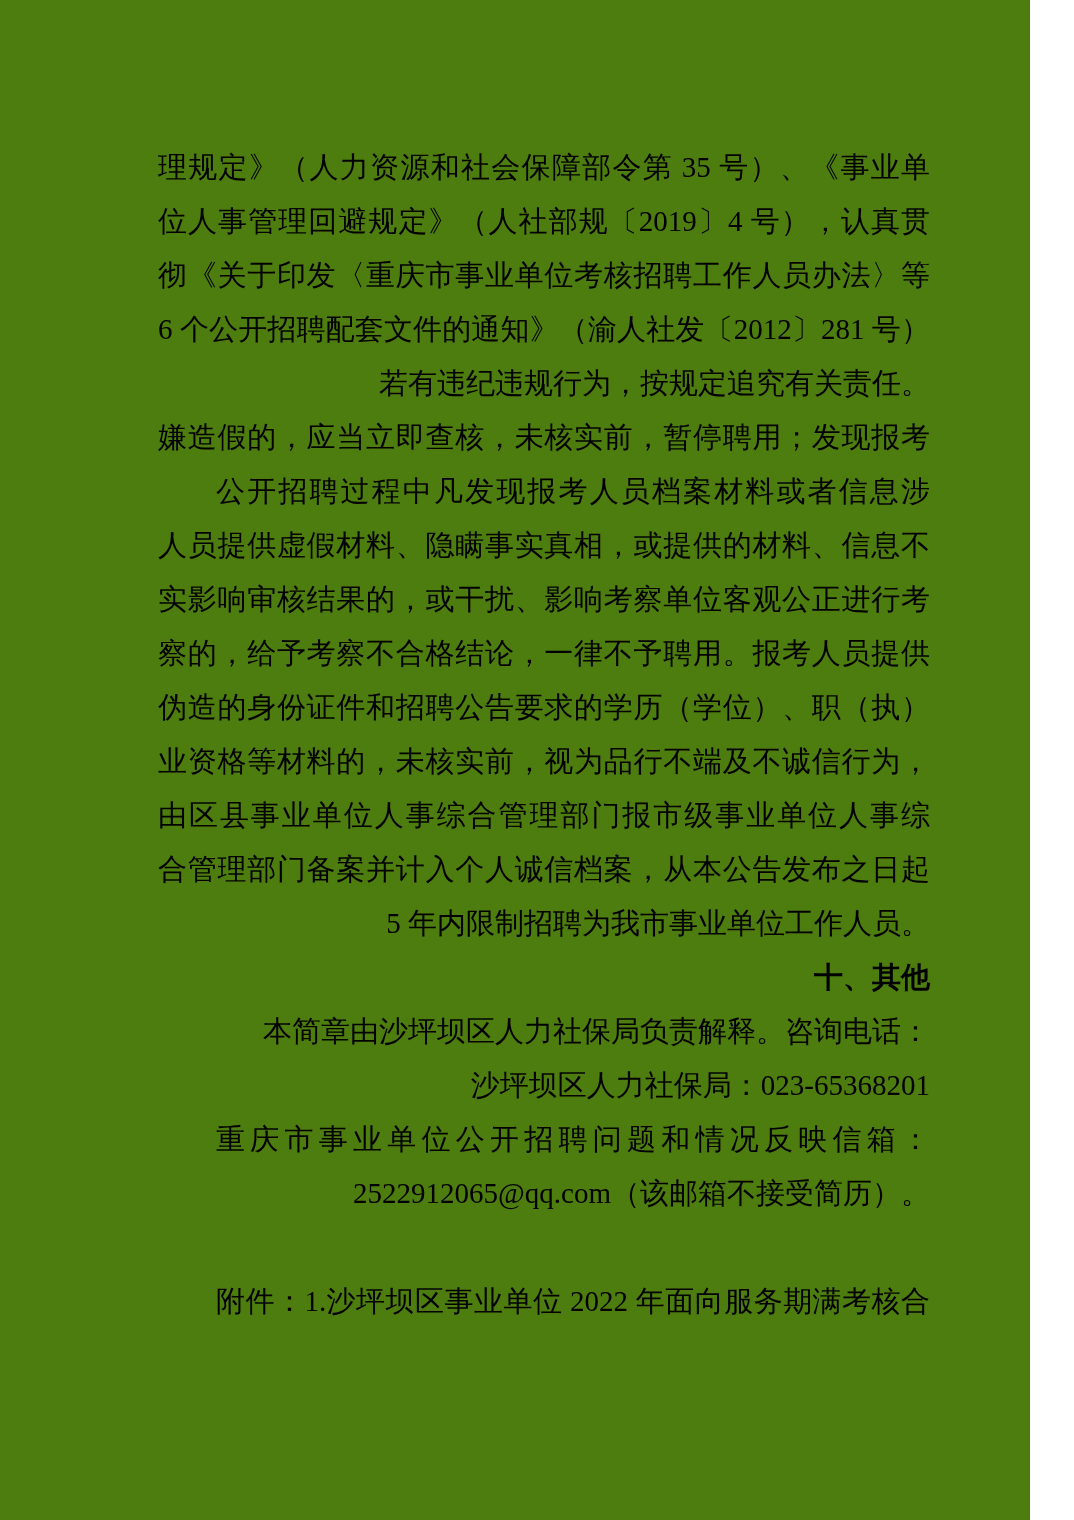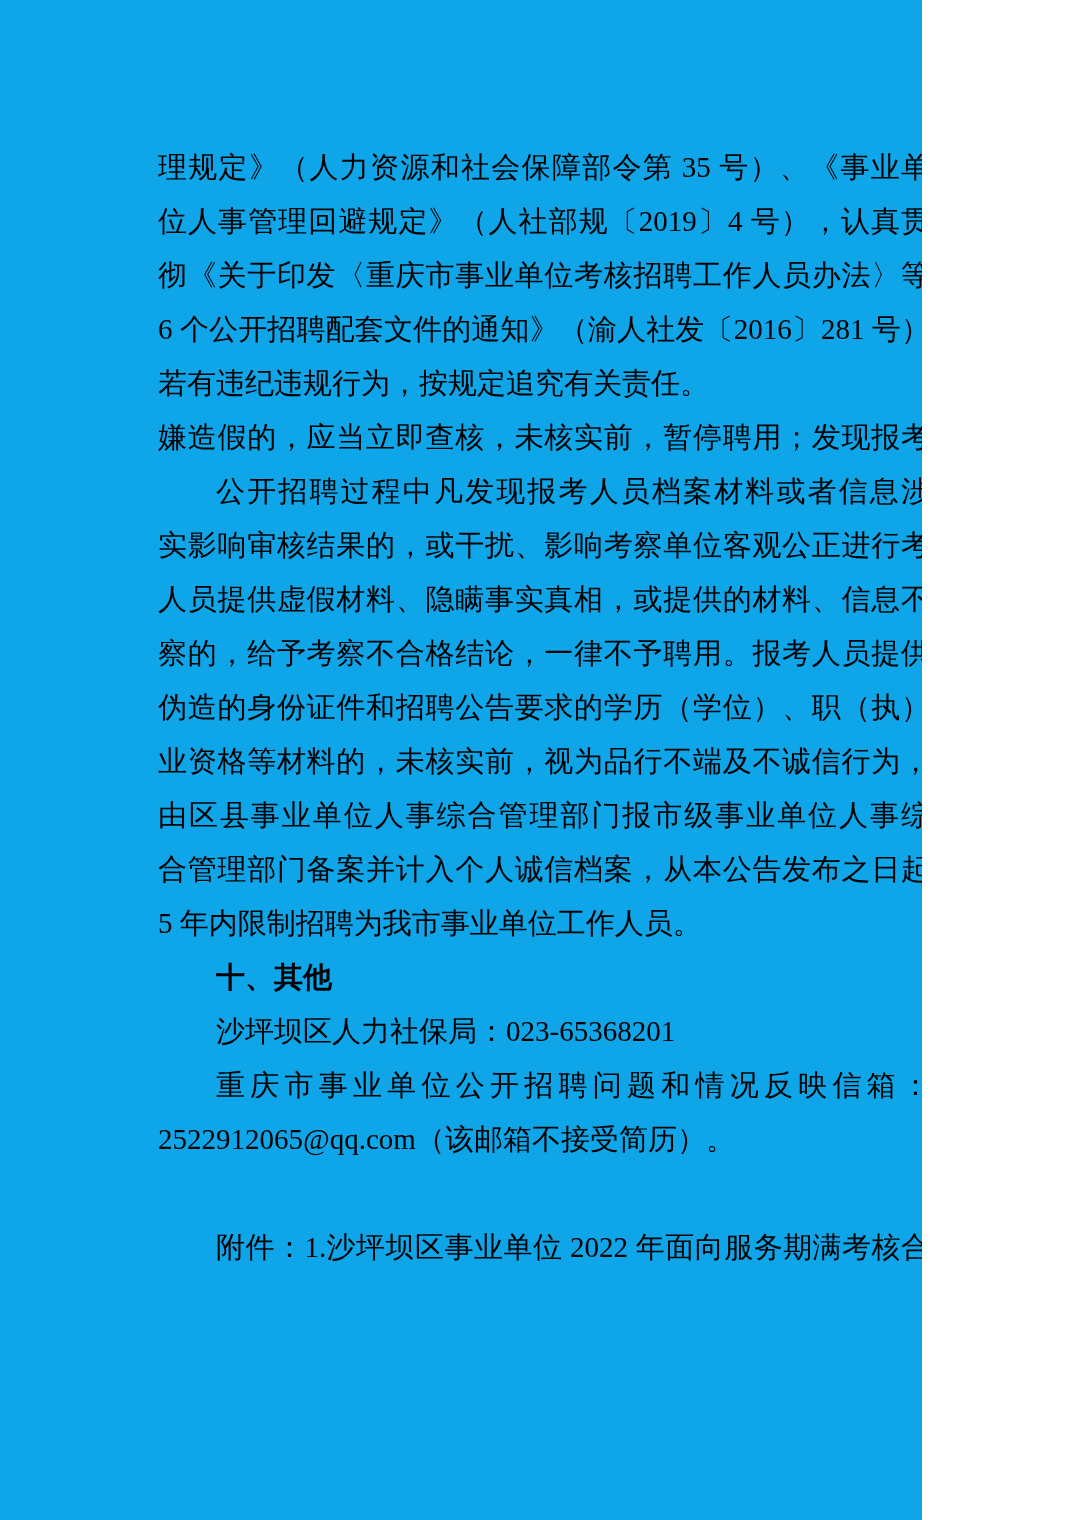--- a/index.html
+++ b/index.html
@@ -2,38 +2,38 @@
 <html><head>
 <meta charset="utf-8">
 <style>
   html, body {
     margin: 0;
     padding: 0;
     background: #ffffff;
   }
   .page {
     position: relative;
-    width: 922px;
+    width: 1030px;
     height: 1520px;
-    background: #0ea5e9;
+    background: #4d7c0f;
     color: #000000;
     overflow: hidden;
     font-family: "Liberation Serif", "DejaVu Serif", serif;
   }
   .content {
     position: absolute;
     left: 158px;
     top: 140px;
     width: 772px;
     font-size: 29px;
     line-height: 54px;
   }
   .line {
     height: 54px;
-    text-align: left;
+    text-align: right;
     white-space: normal;
   }
   
   .stretch {
     text-align: justify;
     text-align-last: justify;
     text-justify: inter-character;
   }
   
   .indent {
@@ -49,36 +49,37 @@
 </style>
 </head>
 <body>
 
 <div class="page">
   <div class="content">
 
     <div class="line stretch">理规定》（人力资源和社会保障部令第 35 号）、《事业单</div>
     <div class="line stretch">位人事管理回避规定》（人社部规〔2019〕4 号），认真贯</div>
     <div class="line stretch">彻《关于印发〈重庆市事业单位考核招聘工作人员办法〉等</div>
-    <div class="line stretch">6 个公开招聘配套文件的通知》（渝人社发〔2016〕281 号）</div>
+    <div class="line stretch">6 个公开招聘配套文件的通知》（渝人社发〔2012〕281 号）</div>
     <div class="line">若有违纪违规行为，按规定追究有关责任。</div>
 
     <div class="line stretch">嫌造假的，应当立即查核，未核实前，暂停聘用；发现报考</div>
     <div class="line indent stretch">公开招聘过程中凡发现报考人员档案材料或者信息涉</div>
+    <div class="line stretch">人员提供虚假材料、隐瞒事实真相，或提供的材料、信息不</div>
     <div class="line stretch">实影响审核结果的，或干扰、影响考察单位客观公正进行考</div>
-    <div class="line stretch">人员提供虚假材料、隐瞒事实真相，或提供的材料、信息不</div>
     <div class="line stretch">察的，给予考察不合格结论，一律不予聘用。报考人员提供</div>
     <div class="line stretch">伪造的身份证件和招聘公告要求的学历（学位）、职（执）</div>
     <div class="line stretch">业资格等材料的，未核实前，视为品行不端及不诚信行为，</div>
     <div class="line stretch">由区县事业单位人事综合管理部门报市级事业单位人事综</div>
     <div class="line stretch">合管理部门备案并计入个人诚信档案，从本公告发布之日起</div>
     <div class="line">5 年内限制招聘为我市事业单位工作人员。</div>
 
     <div class="line indent heading">十、其他</div>
 
+    <div class="line indent">本简章由沙坪坝区人力社保局负责解释。咨询电话：</div>
     <div class="line indent">沙坪坝区人力社保局：023-65368201</div>
 
     <div class="line indent stretch">重庆市事业单位公开招聘问题和情况反映信箱：</div>
     <div class="line">2522912065@qq.com（该邮箱不接受简历）。</div>
 
     <div class="line spacer"></div>
 
     <div class="line indent stretch">附件：1.沙坪坝区事业单位 2022 年面向服务期满考核合</div>
 
   </div>

